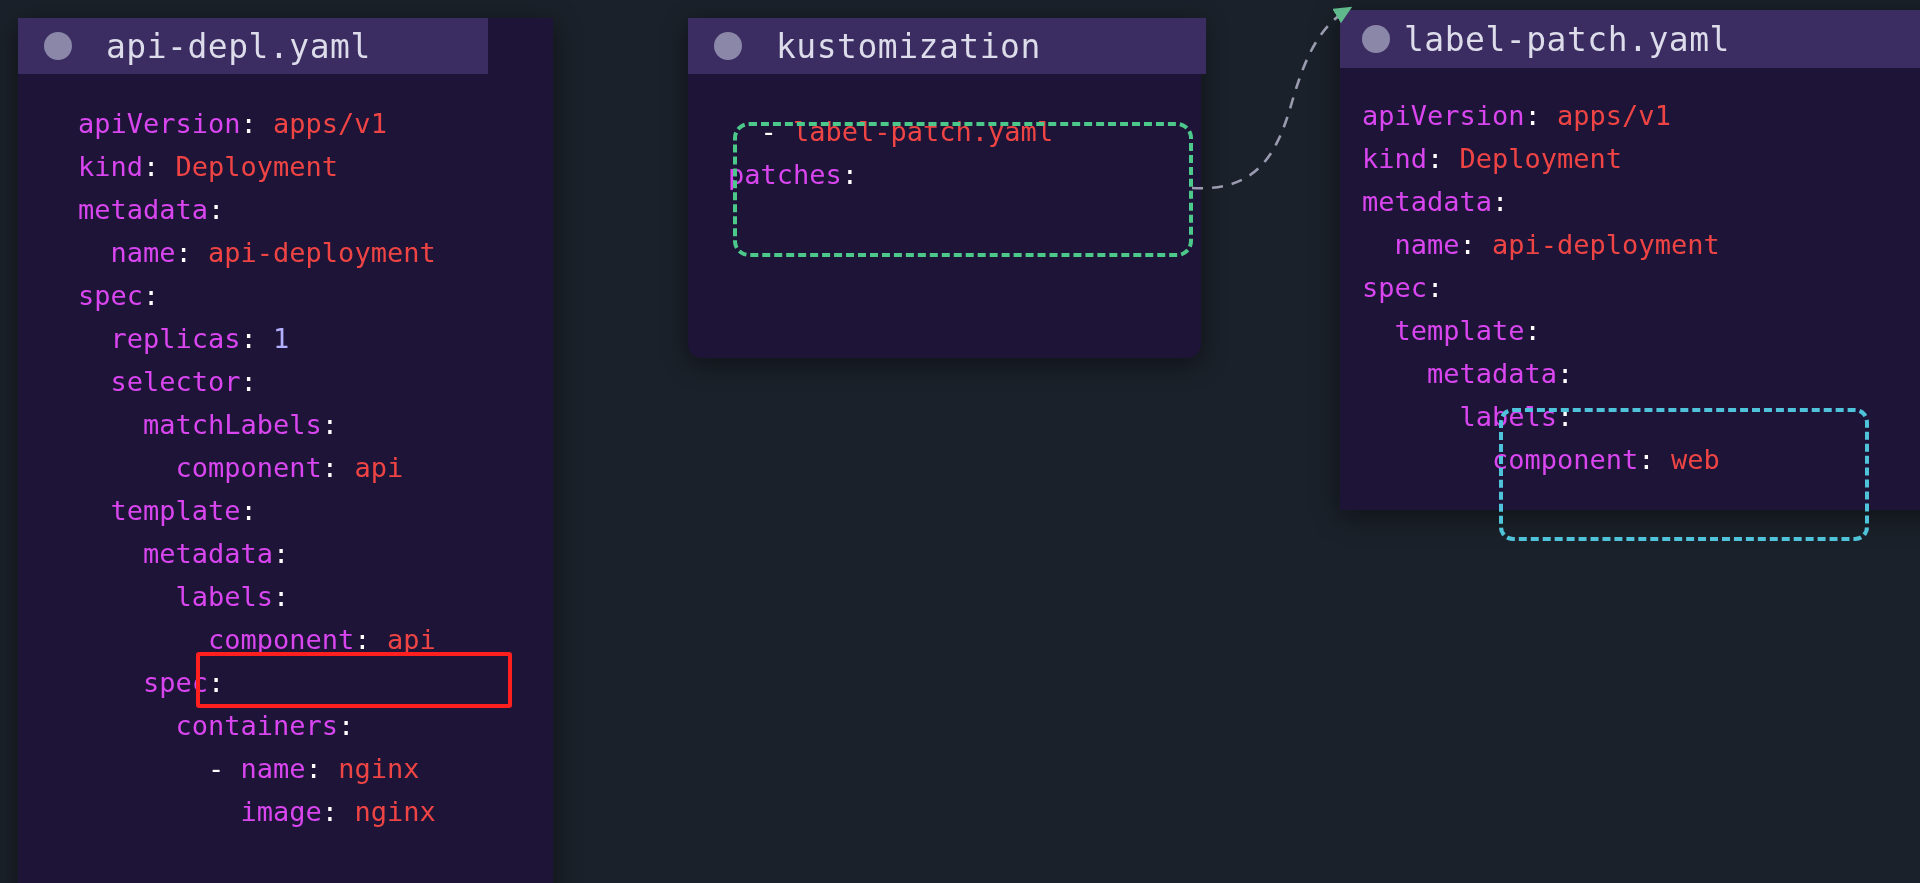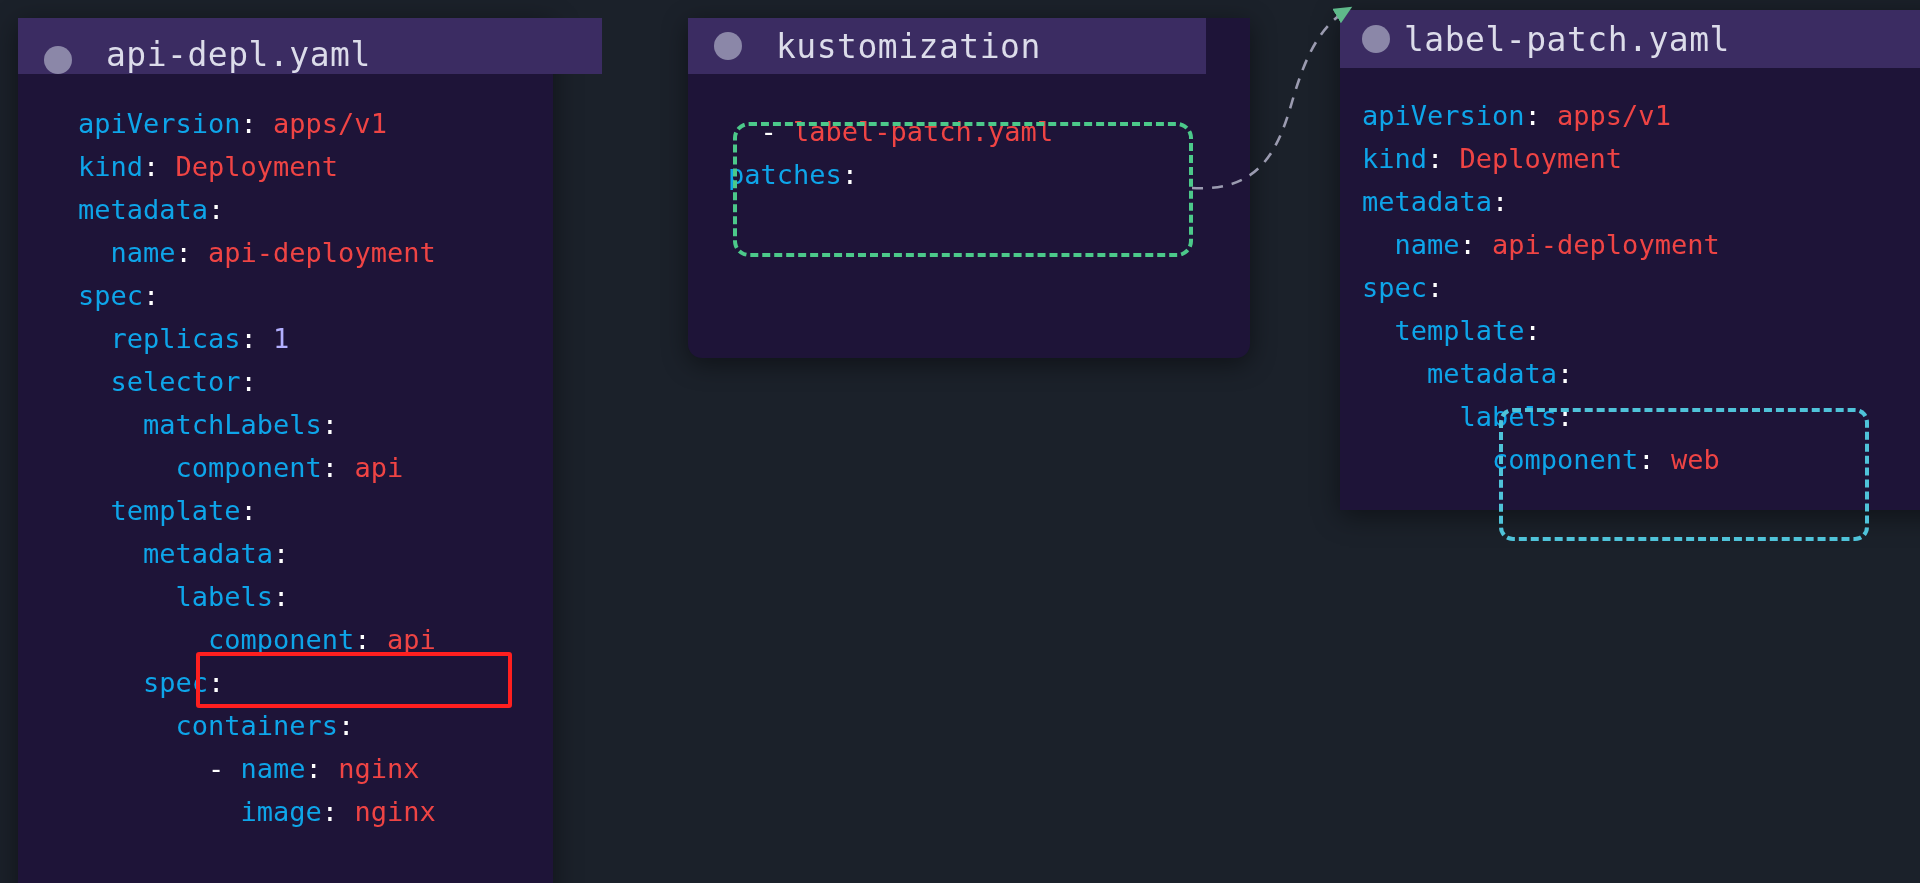--- a/index.html
+++ b/index.html
@@ -56,31 +56,31 @@
   }
 
   
   .code {
     font-size: 27px;
     line-height: 43px;
     white-space: pre;
     color: #e8e8c8;
   }
   .code .ln { display: block; position: relative; }
-  .k   { color: #0ea5e9; }
+  .k   { color: #d946ef; }
   .pnc { color: #ffffff; }           
   .s   { color: #ef4444; }           
   .n   { color: #b3b0ff; }           
 
   
   #panel-api   { left: 18px;   top: 18px;  width: 535px;  height: 880px; }
-  #panel-api .panel-titlebar { width: 584px; align-items: flex-end; }
+  #panel-api .panel-titlebar { width: 470px; }
   #panel-api .panel-body { padding-left: 60px; }
 
-  #panel-kust  { left: 688px;  top: 18px;  width: 562px;  height: 340px; border-radius: 0 0 14px 14px;}
+  #panel-kust  { left: 688px;  top: 18px;  width: 513px;  height: 340px; border-radius: 0 0 14px 14px;}
   #panel-kust .panel-titlebar { width: 518px; }
   #panel-kust .panel-body { padding-left: 40px; padding-top: 36px; }
 
   #panel-patch { left: 1340px; top: 10px;  width: 620px;  height: 500px; }
   #panel-patch .panel-titlebar { width: 588px; height: 58px; padding-left: 22px;}
   #panel-patch .panel-titlebar .title-dot { margin-left: 0; }
   #panel-patch .panel-title { margin-left: 14px; }
   #panel-patch .panel-body { padding-left: 22px; padding-top: 26px; }
 
   

